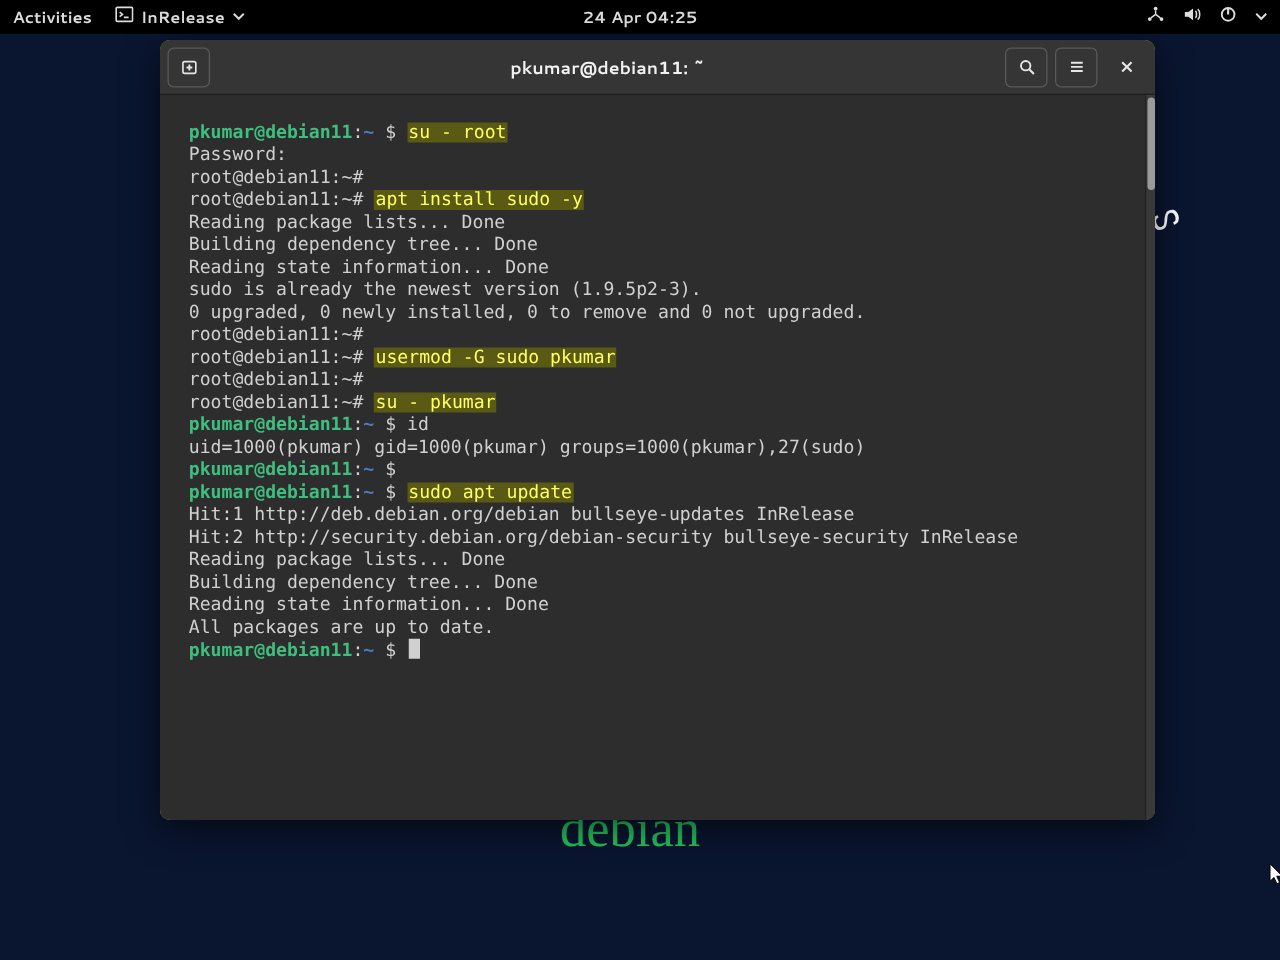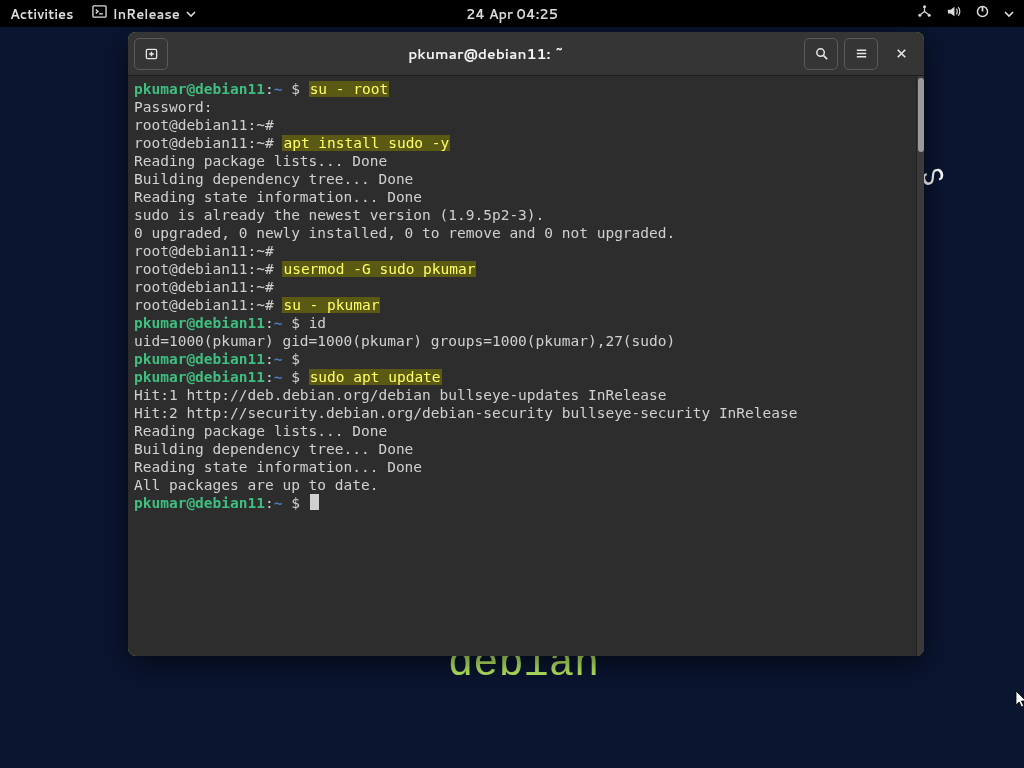--- a/index.html
+++ b/index.html
@@ -62,21 +62,21 @@
 
   
   .termbody {
     flex: 1;
     background: #2d2d2d;
     position: relative;
     display: flex;
   }
   pre.term {
     flex: 1;
-    margin: 0;
+    margin: 17px;
     padding: 4px 6px 6px 6px;
     font-family: "DejaVu Sans Mono", "Liberation Mono", monospace;
     font-size: 14.5px; line-height: 18px;
     color: #d0d0d0;
     white-space: pre;
   }
   .scroll {
     width: 8px;
     background: #3a3a3a;
     border-left: 1px solid #222;
@@ -92,22 +92,22 @@
   .cmd     { background: #5a5a14; color: #ffff66; padding: 0 1px; }
   .cursor  {
     display: inline-block; width: 9px; height: 16px;
     background: #d0d0d0; vertical-align: -2px; margin-left: 1px;
   }
 
   
   .debwm {
     position: absolute;
     left: 448px; top: 640px;
-    color: #bef264; font-size: 42px;
-    font-family: Liberation Mono, monospace;
+    color: #22c55e; font-size: 42px;
+    font-family: Liberation Serif, serif;
     letter-spacing: 0px;
   }
   .swirl {
     position: absolute; left: 920px; top: 155px;
     color: #fff; font-size: 26px; transform: rotate(-20deg);
   }
   .mouseptr{
     position:absolute; left:1015px; top:690px;
     width:12px;height:18px;
   }

